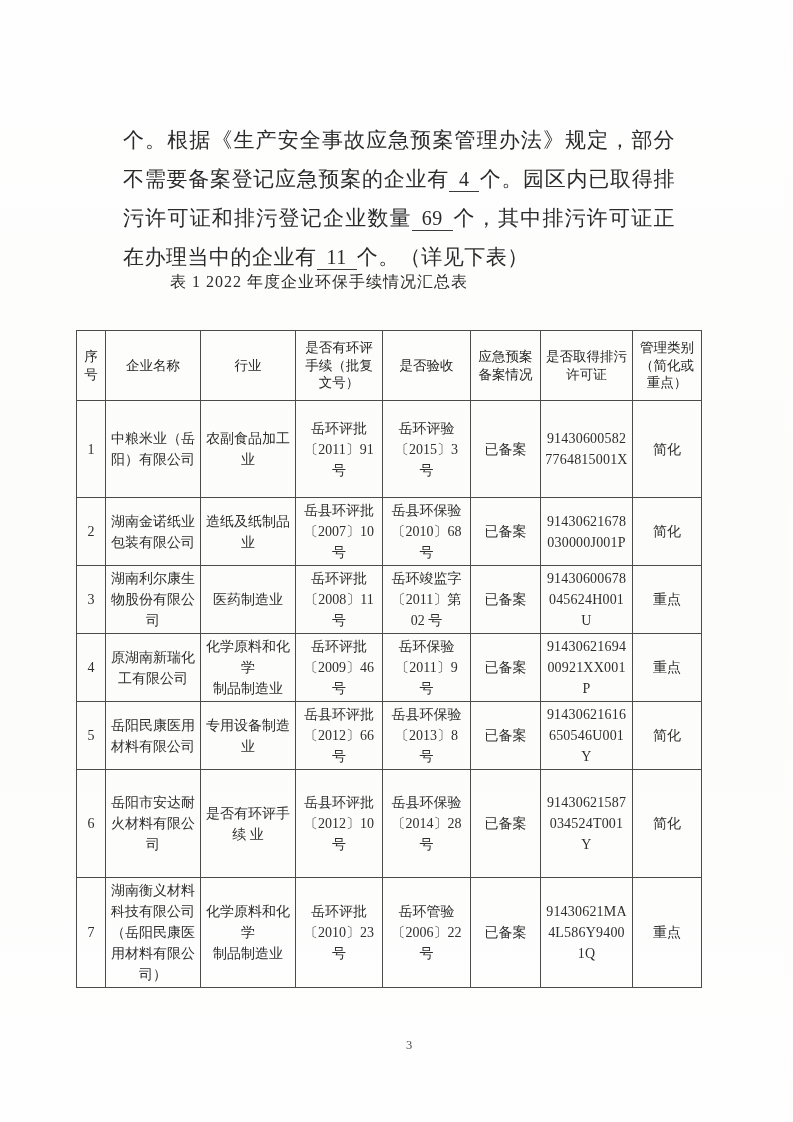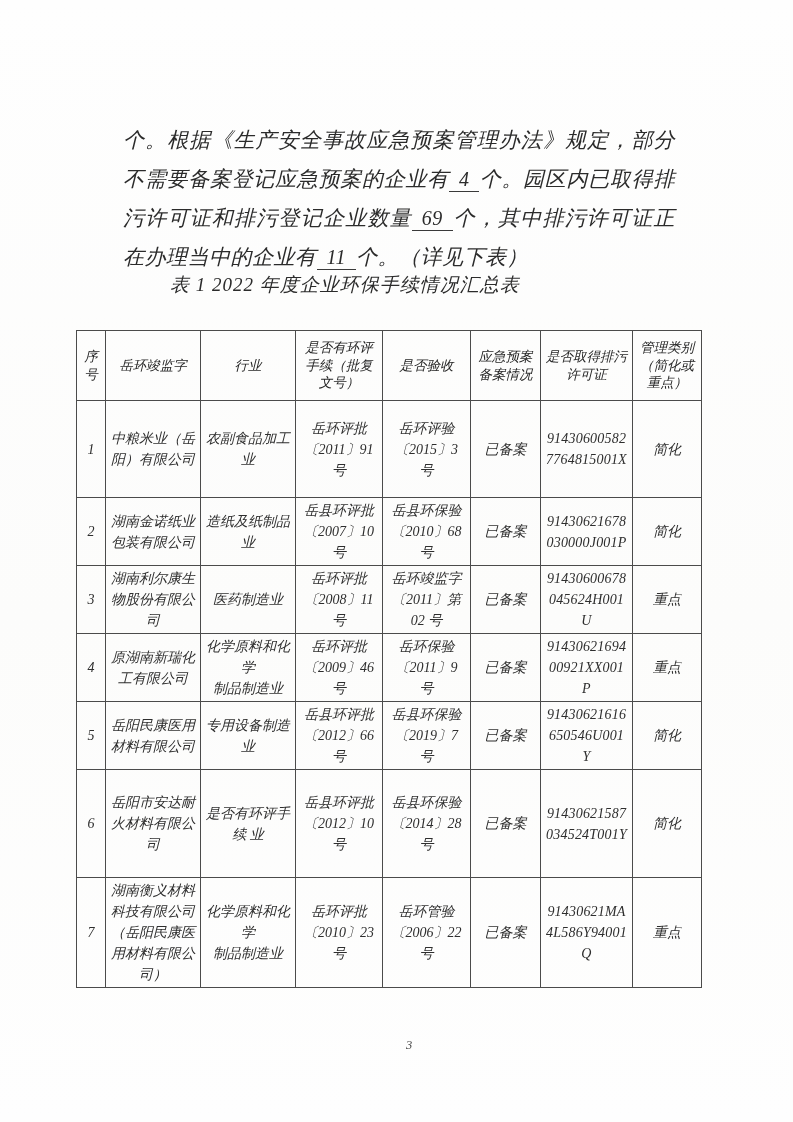--- a/index.html
+++ b/index.html
@@ -9,21 +9,20 @@
     background: #fdfdfc;
     font-family: "Liberation Serif", "DejaVu Serif", serif;
     color: #2d2d2d;
     position: relative;
     overflow: hidden;
   }
   .page {
     position: relative;
     width: 790px; height: 1122px;
     background: linear-gradient(180deg, #fefefe 0%, #fcfcfb 55%, #fefefe 100%);
-    font-style: italic;
   }
   
   .para {
     position: absolute;
     left: 123px; top: 100px;
     width: 552px;
     font-size: 21px;
     line-height: 39px;
     text-align: justify;
     letter-spacing: 0.5px;
@@ -33,21 +32,21 @@
     display: inline-block;
     padding: 0 10px;
     border-bottom: 1.6px solid #3a3a3a;
     line-height: 24px;
     font-size: 20px;
   }
   
   .table-title {
     position: absolute;
     left: 170px; top: 272px;
-    font-size: 19px;
+    font-size: 16px;
     letter-spacing: 1px;
     color: #2b2b2b;
     white-space: nowrap;
   }
   
   table.summary {
     position: absolute;
     left: 76px; top: 330px;
     width: 625px;
     table-layout: fixed;
@@ -109,21 +108,21 @@
         <col style="width:95px">
         <col style="width:87px">
       <col style="width:88px">
         <col style="width:70px">
         <col style="width:92px">
         <col style="width:69px">
     </colgroup>
     <thead>
       <tr>
         <th>序号</th>
-        <th>岳环竣监字</th>
+        <th>企业名称</th>
         <th>行业</th>
         <th>是否有环评手续（批复文号）</th>
         <th>是否验收</th>
         <th>应急预案备案情况</th>
         <th>是否取得排污许可证</th>
         <th>管理类别（简化或重点）</th>
       </tr>
     </thead>
     <tbody>
       <tr>
@@ -165,21 +164,21 @@
         <td>岳环保验〔2011〕9 号</td>
         <td>已备案</td>
         <td class="permit">9143062169400921XX001P</td>
         <td>重点</td>
       </tr>
       <tr>
         <td>5</td>
         <td>岳阳民康医用材料有限公司</td>
         <td>专用设备制造业</td>
         <td>岳县环评批〔2012〕66 号</td>
-        <td>岳县环保验〔2019〕7 号</td>
+        <td>岳县环保验〔2013〕8 号</td>
         <td>已备案</td>
         <td class="permit">91430621616650546U001Y</td>
         <td>简化</td>
       </tr>
       <tr>
         <td>6</td>
         <td>岳阳市安达耐火材料有限公司</td>
         <td>是否有环评手续 业</td>
         <td>岳县环评批〔2012〕10 号</td>
         <td>岳县环保验〔2014〕28 号</td>

